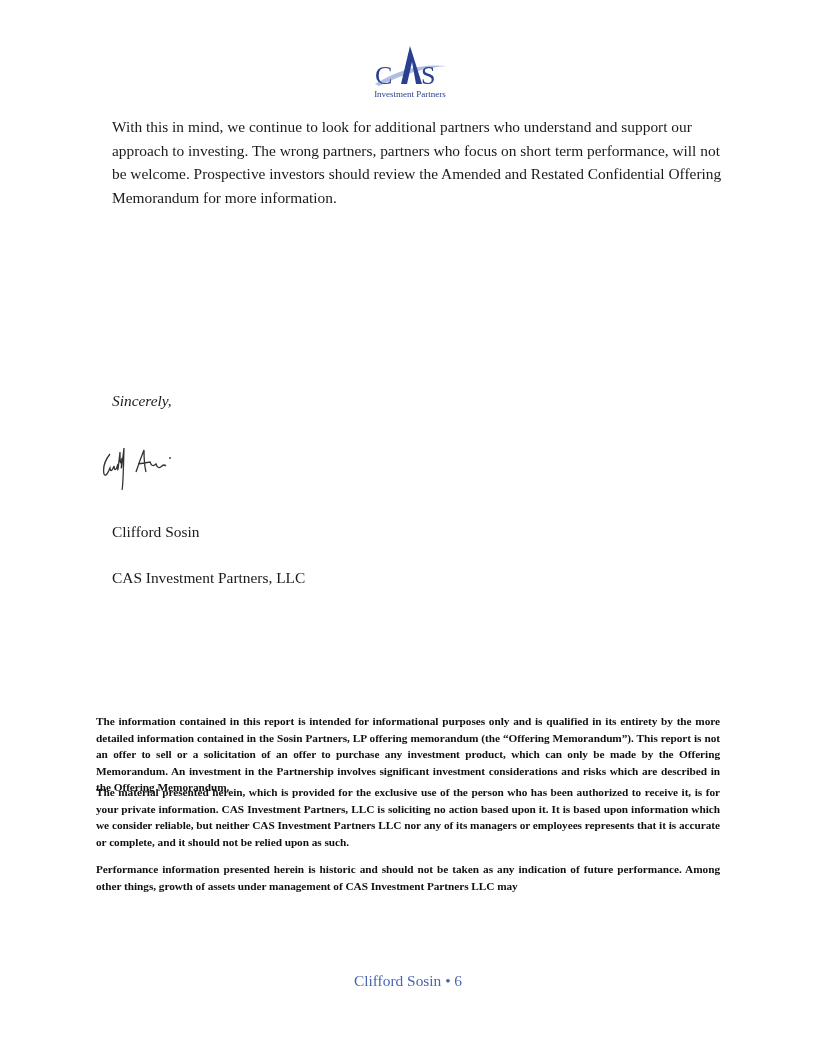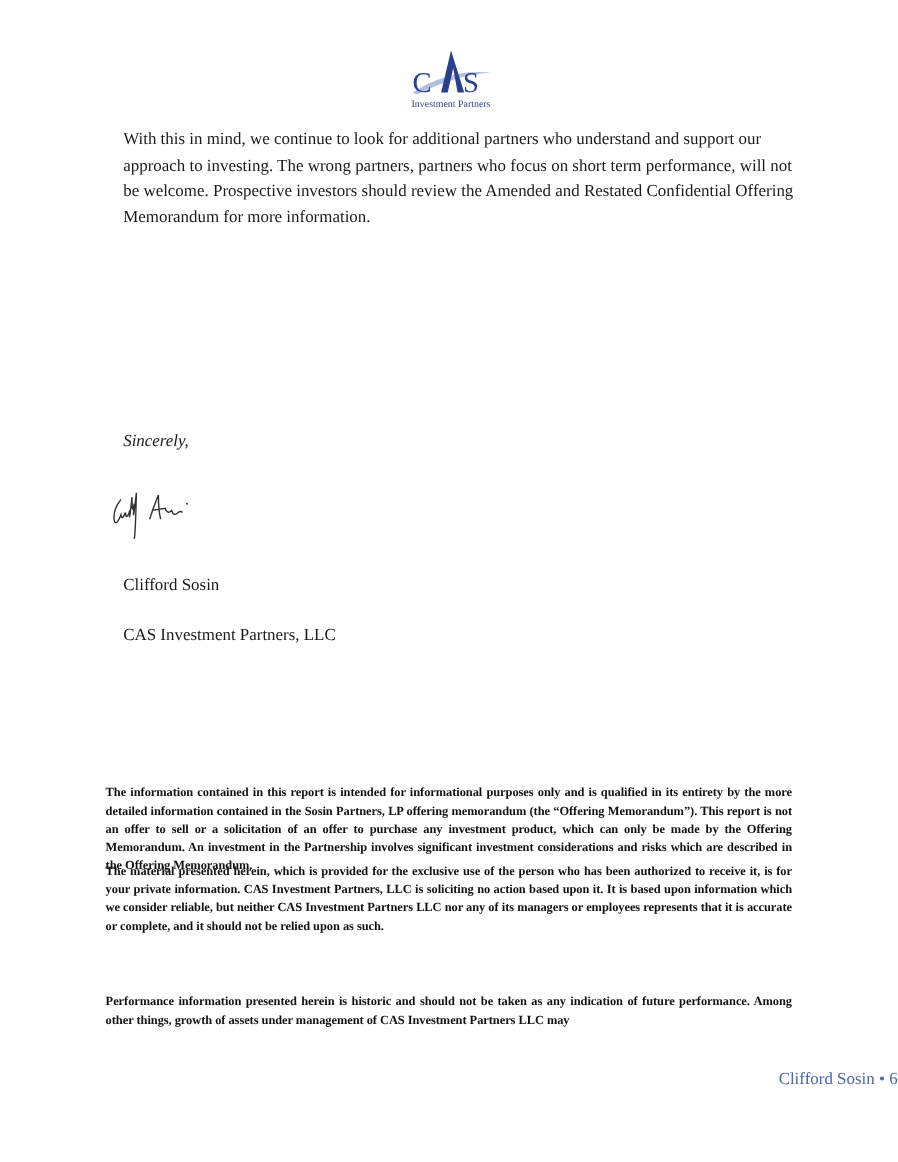--- a/index.html
+++ b/index.html
@@ -17,23 +17,23 @@
     .signature { position: absolute; left: 98px; top: 440px; width: 90px; height: 50px; }
     #signer { top: 520px; }
     #company { top: 566px; }
     .disclaimer {
       position: absolute; left: 96px; width: 624px;
       font-family: "Liberation Serif", serif; font-weight: bold; font-size: 11.3px; line-height: 16.6px;
       color: #111; text-align: justify; margin: 0; letter-spacing: -0.05px;
     }
     #d1 { top: 713px; }
     #d2 { top: 784px; }
-    #d3 { top: 903px; }
+    #d3 { top: 861px; }
     .footer {
-      position: absolute; left: 0; width: 816px; top: 972px; text-align: right;
+      position: absolute; left: 0; width: 816px; top: 972px; text-align: center;
       font-family: "Liberation Serif", serif; font-size: 15.4px; color: #4a64b0;
     }
   </style>
 </head>
 <body>
 
 <div class="page">
 
   <div class="logo">
     <svg width="90" height="56" viewBox="0 0 90 56">

